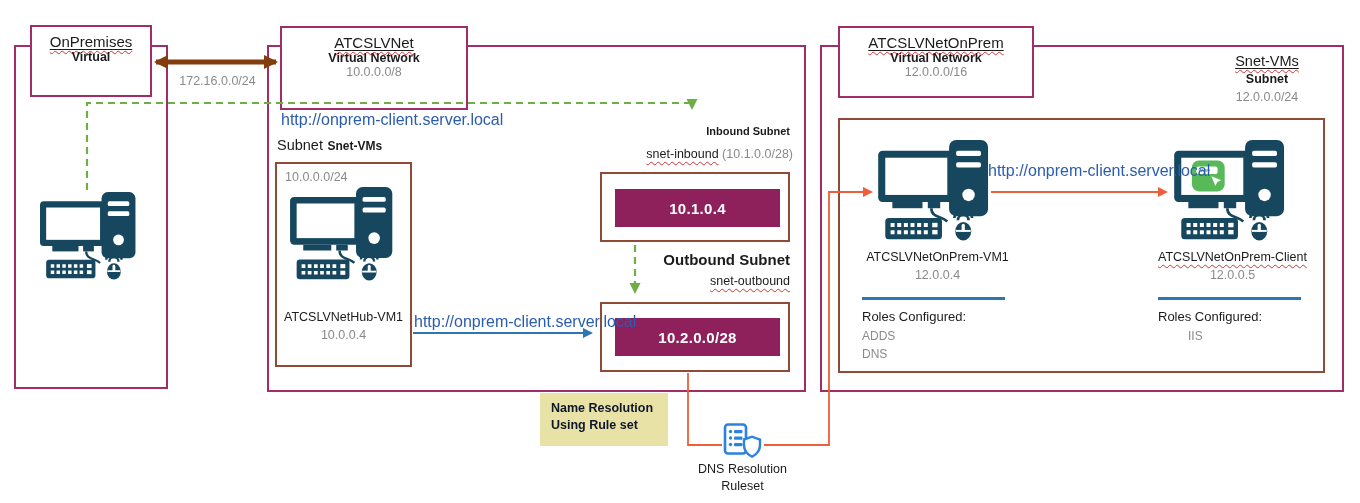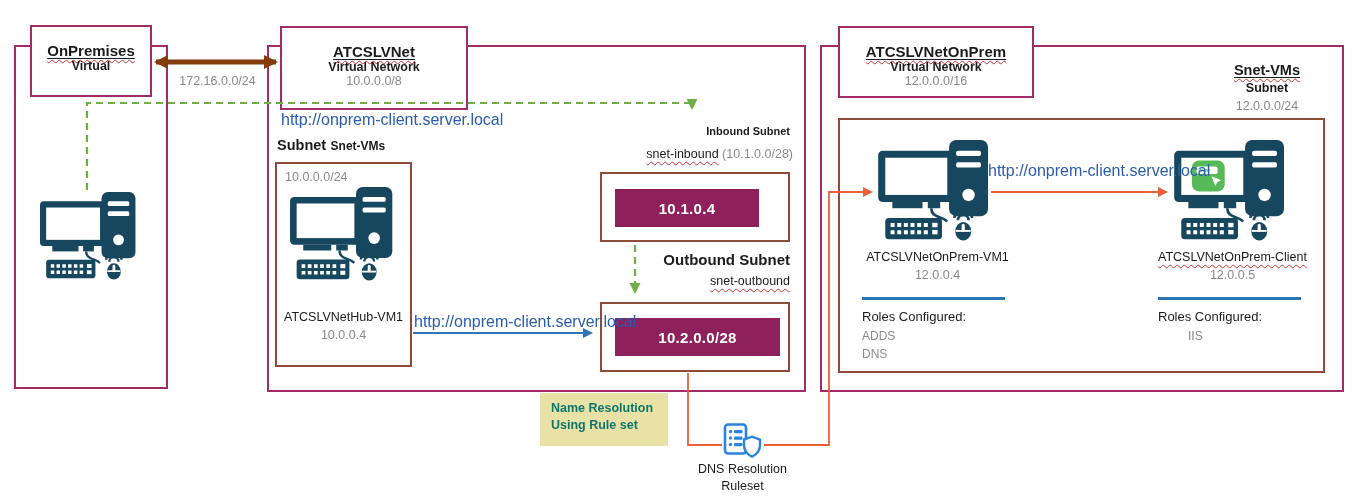--- a/index.html
+++ b/index.html
@@ -4,30 +4,30 @@
 <style>
   html,body{margin:0;padding:0;background:#fff;}
   #canvas{position:relative;width:1360px;height:503px;background:#fff;
           font-family:"Liberation Sans",sans-serif;color:#1b1b1b;overflow:hidden;}
   .abs{position:absolute;}
   .vnet-box{border:2px solid #A12D68;background:transparent;z-index:1;}
   .label-box{border:2px solid #A12D68;background:#fff;z-index:4;text-align:center;padding-top:6px;box-sizing:border-box;}
   .sub-box{border:2px solid #8F4A38;background:#fff;z-index:2;box-sizing:border-box;}
   .fill-rect{background:#8E205C;z-index:3;color:#fff;font-size:15px;font-weight:700;
              display:flex;align-items:center;justify-content:center;letter-spacing:.3px;}
-  .t-title{font-size:15px;font-weight:700;margin-top:9px;}
+  .t-title{font-size:15px;font-weight:400;}
   .t-sub{font-size:12.5px;font-weight:600;}
   .t-gray{color:#8A8A8A;font-weight:400;}
   .t-small{font-size:12.5px;}
   .t-url{font-size:16px;color:#2A5CB0;z-index:5;}
   .u{text-decoration:underline;text-underline-offset:2px;}
   .sq{text-decoration:underline wavy #D13438 1px;text-underline-offset:3px;}
   .center{text-align:center;}
   .right{text-align:right;}
-  .note{background:#E8E2A6;z-index:3;font-size:12.5px;font-weight:600;color:#0f766e;
+  .note{background:#E8E2A6;z-index:3;font-size:12.5px;font-weight:600;color:#0f172a;
         padding:7px 0 0 11px;box-sizing:border-box;line-height:17px;}
   .divider{background:#2E75B6;height:3px;z-index:3;}
   .roles-title{font-size:13px;z-index:3;}
   .roles-item{font-size:12px;color:#8A8A8A;z-index:3;}
   svg.icon{position:absolute;z-index:3;}
   #wires{position:absolute;left:0;top:0;z-index:6;pointer-events:none;}
   .z5{z-index:5;}
 </style>
 </head>
 <body>
@@ -122,21 +122,21 @@
   <div class="abs center z5 t-small t-gray" style="left:270px;top:328px;width:147px;">10.0.0.4</div>
 
   <div class="abs t-url" style="left:414px;top:313px;">http://onprem-client.server.local</div>
 
   <div class="abs right z5" style="left:600px;top:125px;width:190px;font-size:11px;font-weight:600;">Inbound Subnet</div>
   <div class="abs right z5 t-small" style="left:540px;top:147px;width:253px;">
     <span class="sq">snet-inbound</span>
     <span class="t-gray">(10.1.0.0/28)</span>
   </div>
   <div class="abs sub-box" style="left:600px;top:172px;width:190px;height:70px;"></div>
-  <div class="abs fill-rect" style="left:615px;top:189px;width:144px;height:38px;">10.1.0.4</div>
+  <div class="abs fill-rect" style="left:615px;top:189px;width:165px;height:38px;">10.1.0.4</div>
 
   <div class="abs right z5" style="left:600px;top:251px;width:190px;font-size:15px;font-weight:600;">Outbound Subnet</div>
   <div class="abs right z5 t-small" style="left:600px;top:274px;width:190px;">
     <span class="sq">snet-outbound</span>
   </div>
   <div class="abs sub-box" style="left:600px;top:302px;width:190px;height:70px;"></div>
   <div class="abs fill-rect" style="left:615px;top:318px;width:165px;height:38px;">10.2.0.0/28</div>
 
   <div class="abs note" style="left:540px;top:393px;width:128px;height:53px;">
     <div>Name Resolution</div>

